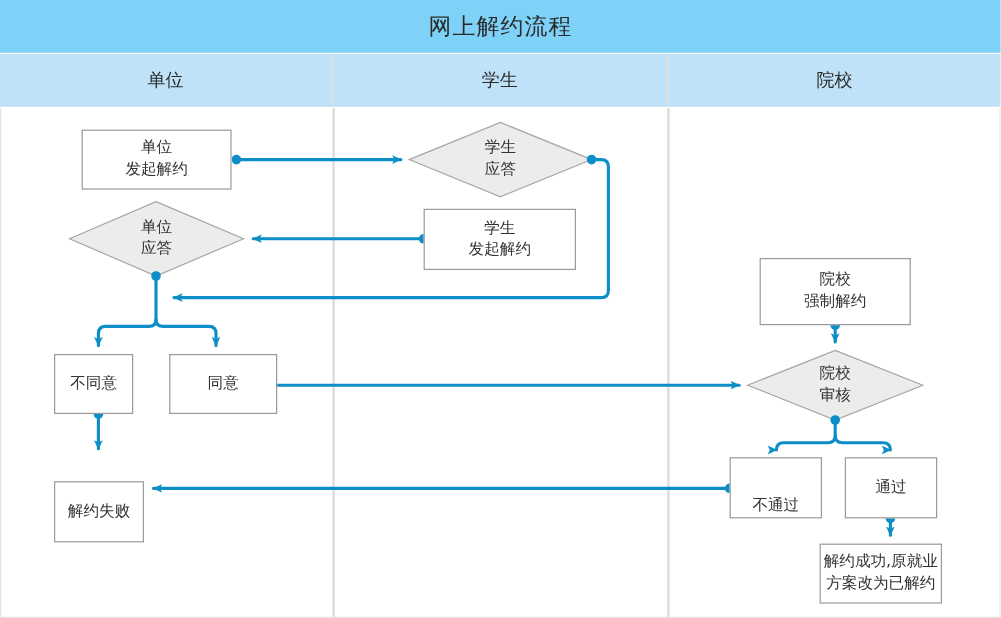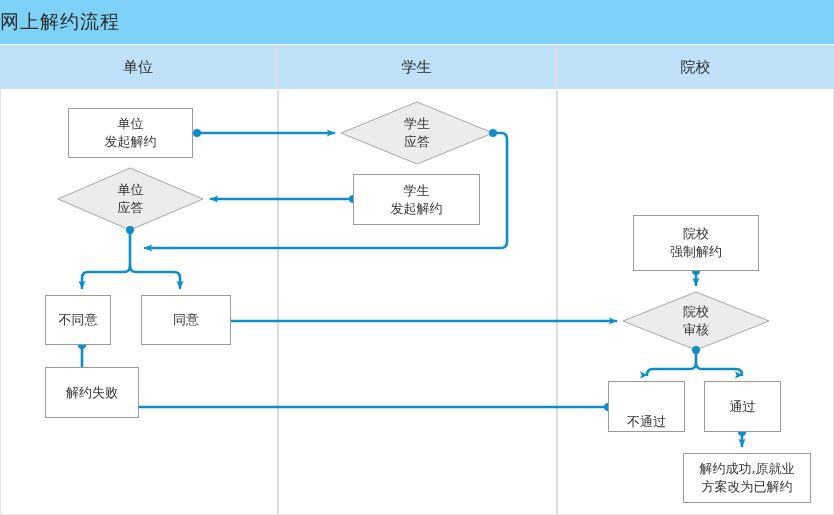--- a/index.html
+++ b/index.html
@@ -20,21 +20,21 @@
   }
   .title-bar {
     position: absolute;
     left: 0;
     top: 0;
     width: 834px;
     height: 44px;
     background: #7ed2f7;
     display: flex;
     align-items: center;
-    justify-content: flex-start;
+    justify-content: center;
   }
   .title-bar .title-text {
     font-size: 19px;
     color: #2b2b2b;
     letter-spacing: 1px;
   }
   .header-row {
     position: absolute;
     left: 0;
     top: 45px;
@@ -174,38 +174,38 @@
   <div class="node box" style="left:68px;  top:108px; width:125px; height:50px;">
     <span class="node-text">单位
 发起解约</span>
   </div>
   <div class="node box" style="left:45px;  top:295px; width:66px;  height:50px;">
     <span class="node-text">不同意</span>
   </div>
   <div class="node box" style="left:141px; top:295px; width:90px;  height:50px;">
     <span class="node-text">同意</span>
   </div>
-  <div class="node box" style="left:45px;  top:367px; width:94px;  height:51px;">
+  <div class="node box" style="left:45px;  top:401px; width:75px;  height:51px;">
     <span class="node-text">解约失败</span>
   </div>
   <div class="node box" style="left:353px; top:174px; width:127px; height:51px;">
     <span class="node-text">学生
 发起解约</span>
   </div>
   <div class="node box" style="left:633px; top:215px; width:126px; height:56px;">
     <span class="node-text">院校
 强制解约</span>
   </div>
   <div class="node box" style="left:608px; top:381px; width:77px;  height:51px;align-items:flex-end;">
     <span class="node-text">不通过</span>
   </div>
   <div class="node box" style="left:704px; top:381px; width:77px;  height:51px;">
     <span class="node-text">通过</span>
   </div>
-  <div class="node box" style="left:683px; top:453px; width:128px; height:50px;">
+  <div class="node box" style="left:683px; top:453px; width:102px; height:50px;">
     <span class="node-text">解约成功,原就业
 方案改为已解约</span>
   </div>
 
   <div class="node diamond-label" style="left:58px;  top:168px; width:145px; height:62px;">
     <span class="node-text">单位
 应答</span>
   </div>
   <div class="node diamond-label" style="left:341px; top:102px; width:152px; height:62px;">
     <span class="node-text">学生

